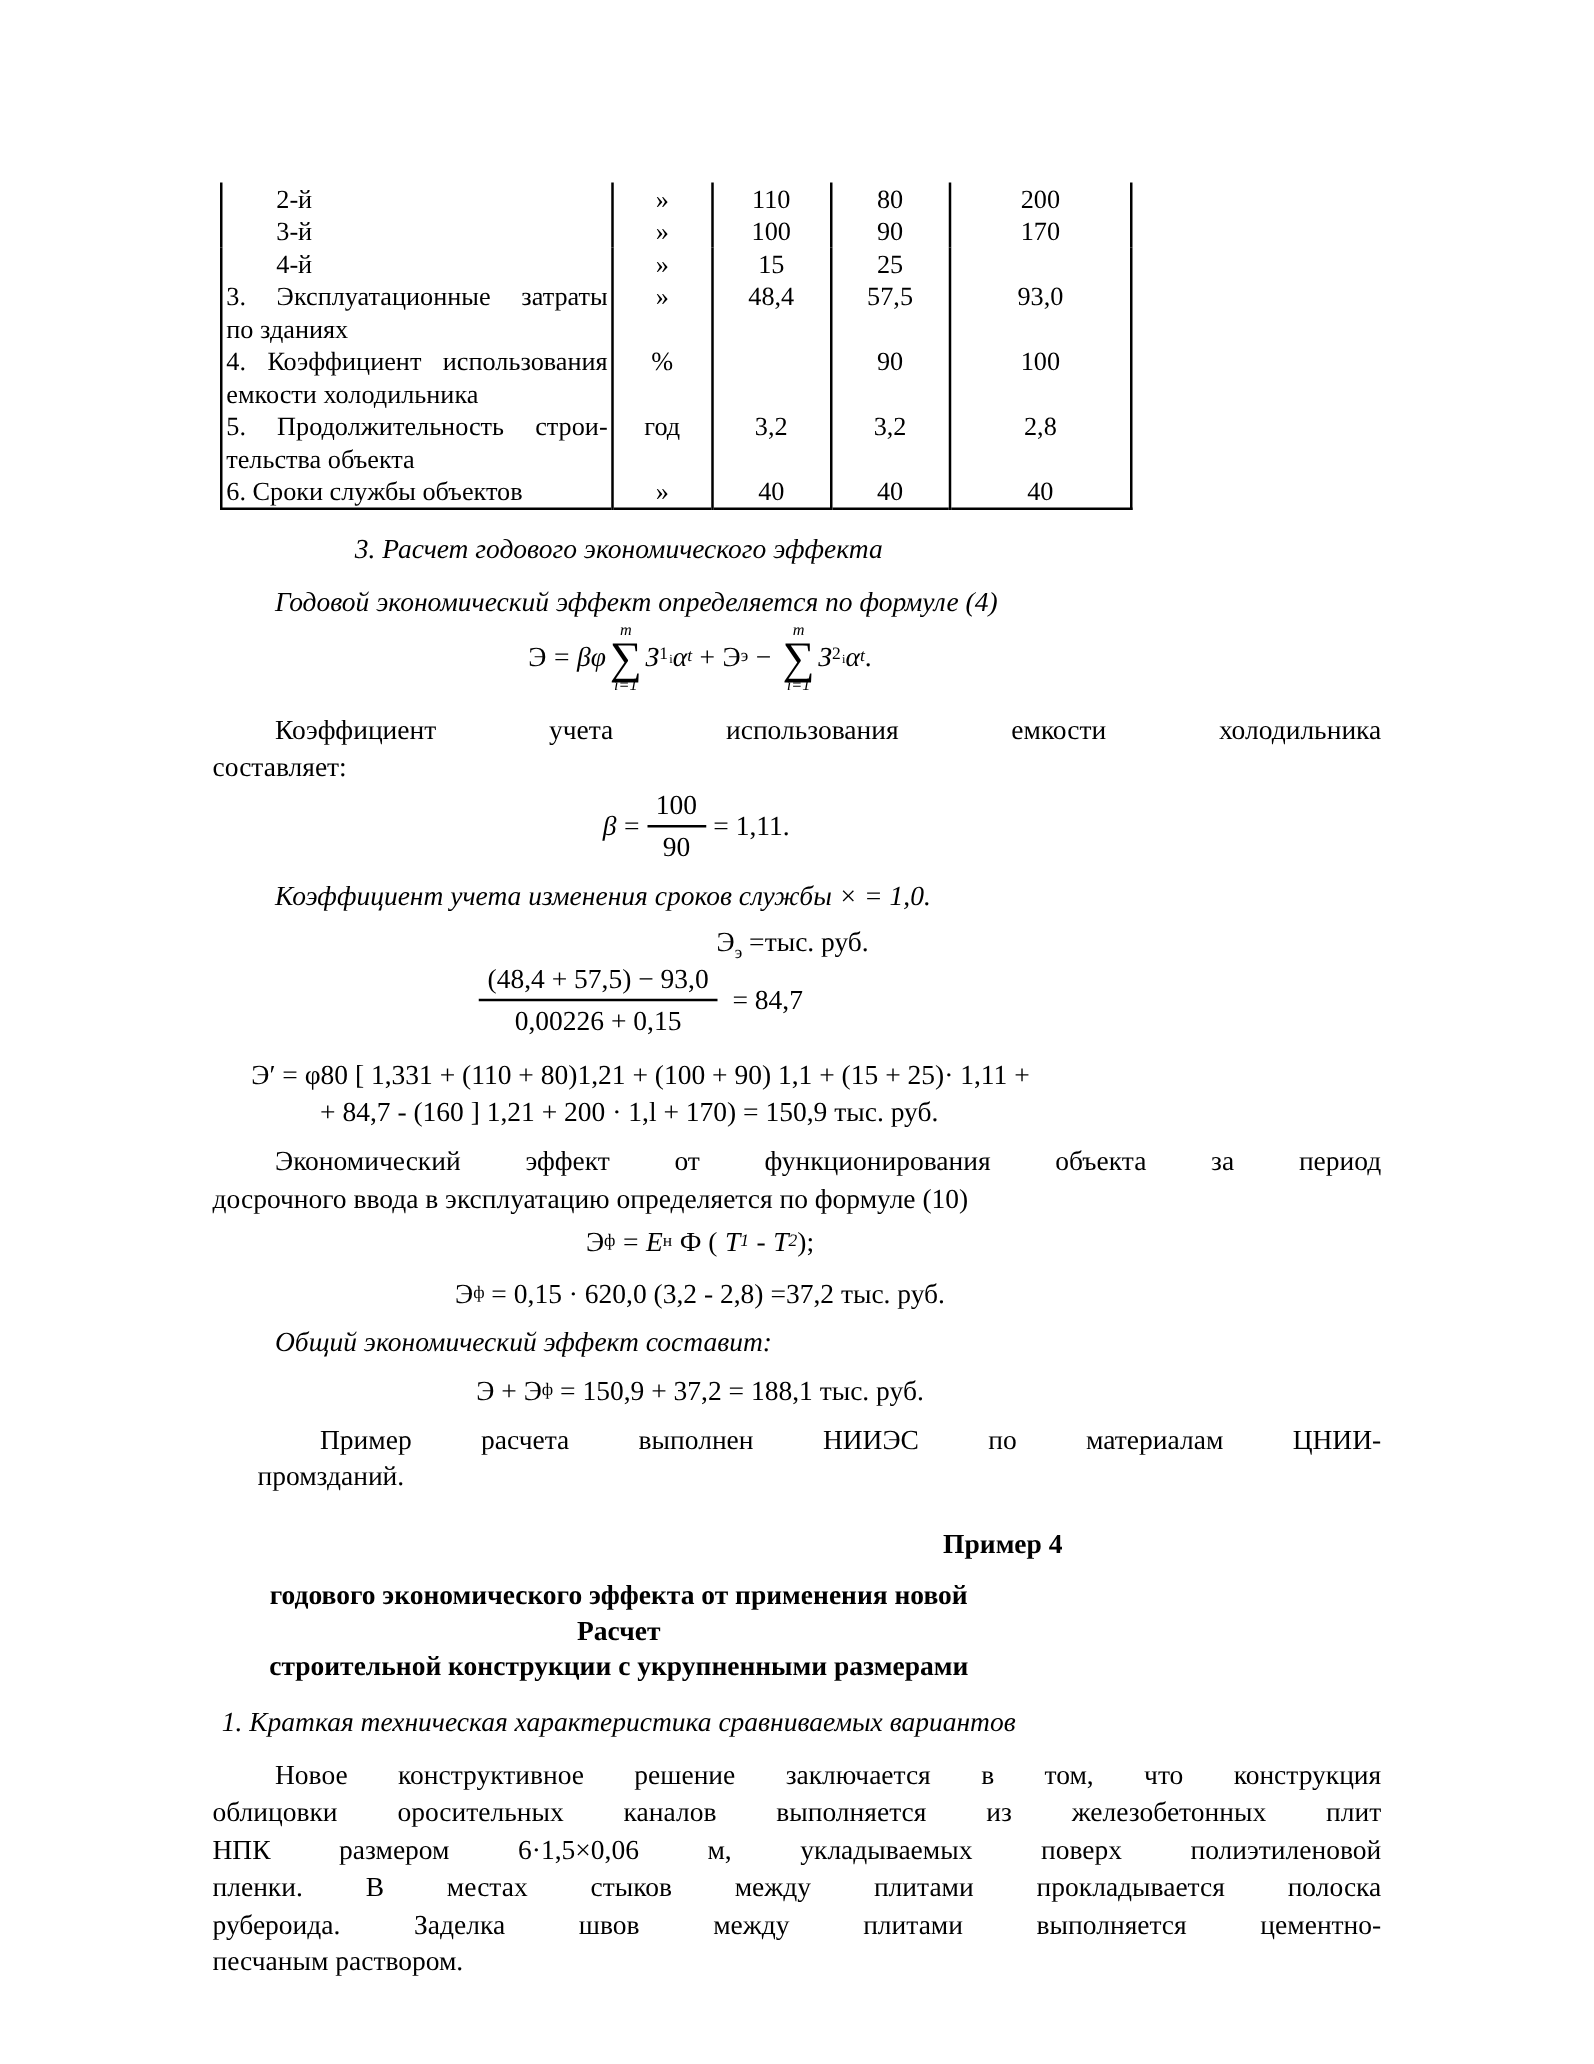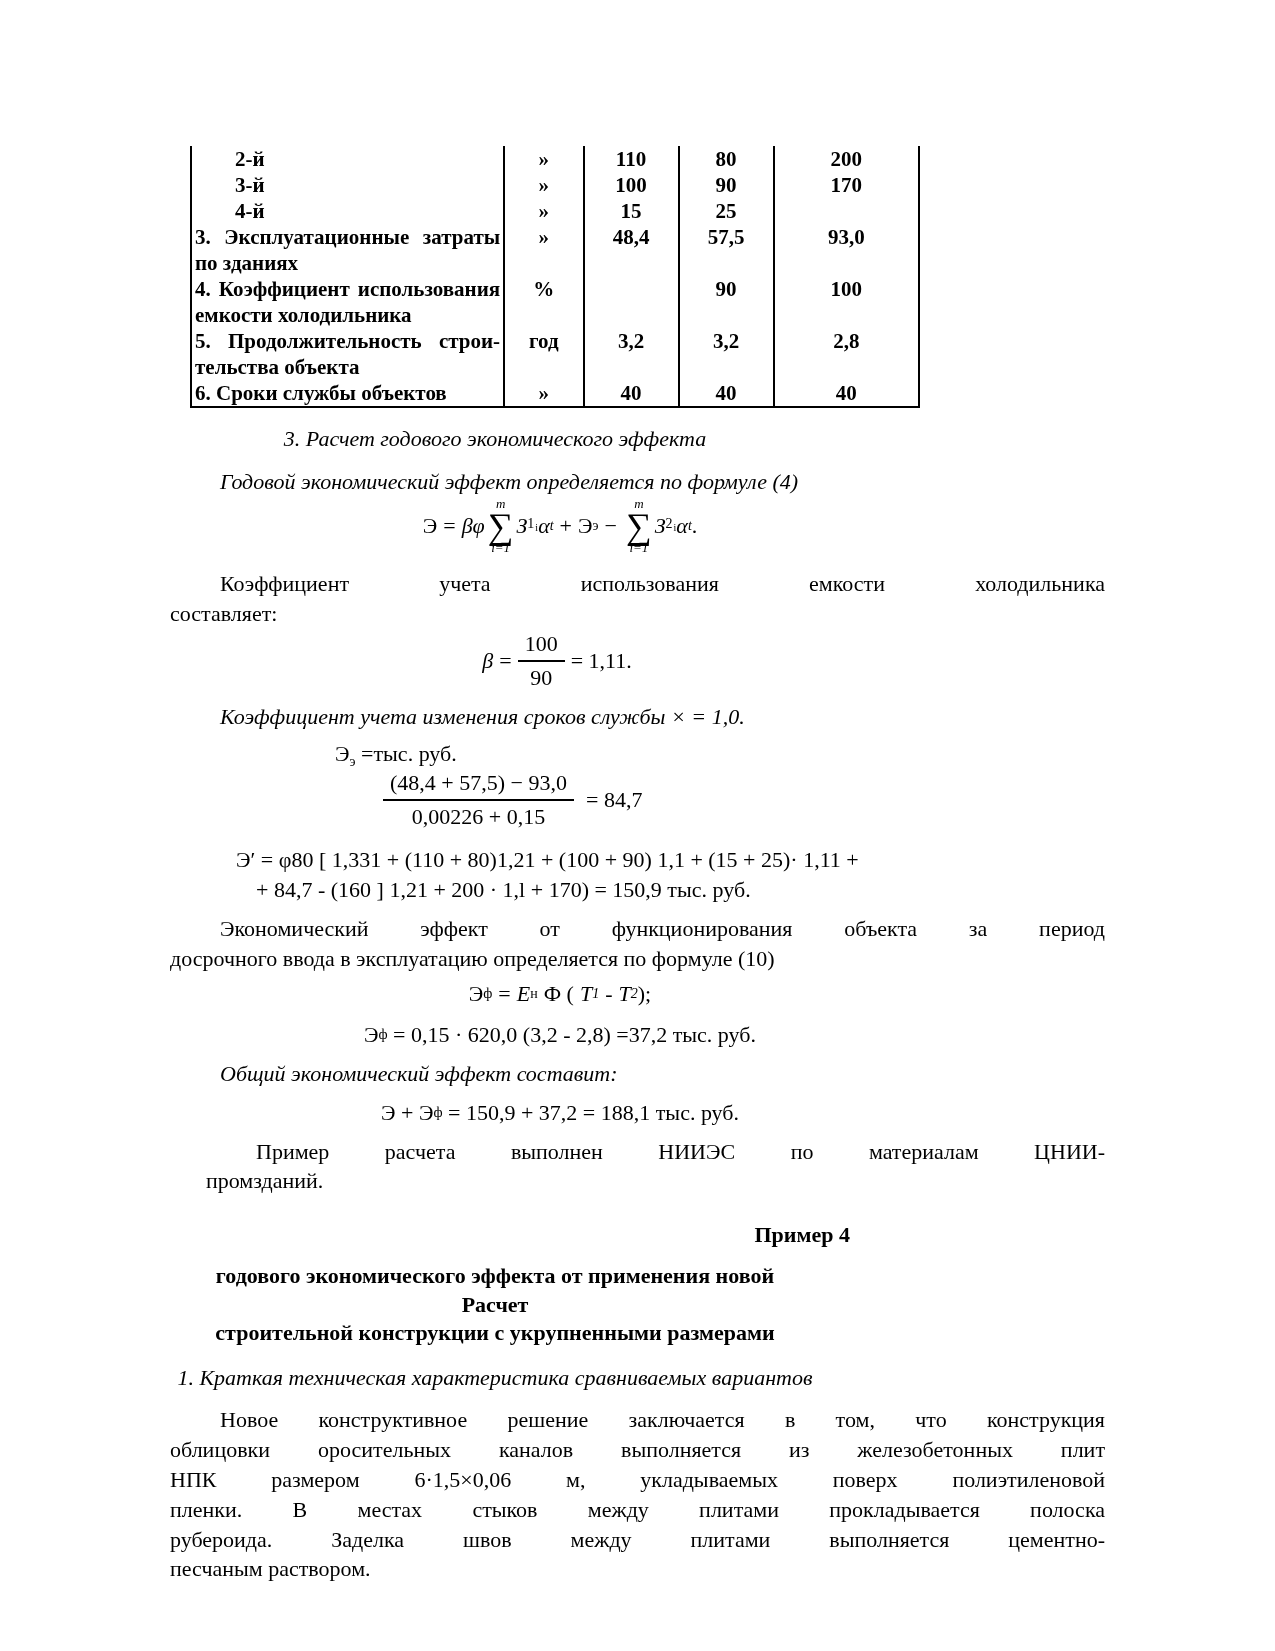--- a/index.html
+++ b/index.html
@@ -15,28 +15,27 @@
     box-sizing: border-box;
     padding: 146px 170px 0 170px;
     overflow: hidden;
   }
   p { margin: 0; font-style: italic; }
 
   
   table.cmp {
     border-collapse: collapse;
     table-layout: fixed;
-    margin-left: 20px;
+    margin-left: 6px;
     width: 730px;
     border-left: 2px solid #000;
     border-right: 2px solid #000;
     border-bottom: 2px solid #000;
     font-size: 21px;
     line-height: 1.24;
-    font-weight: bold;
   }
   table.cmp td {
     vertical-align: top;
     padding: 0 3px;
   }
   table.cmp td + td { border-left: 2px solid #000; }
   td.unit, td.val { text-align: center; }
   td.name .line-stretch { text-align: justify; text-align-last: justify; }
   td.ind div { padding-left: 40px; }
 
@@ -64,25 +63,25 @@
   sub.sb { font-size: 14px; line-height: 0; }
   sub.sb2 { font-size: 10px; line-height: 0; margin-left: 1px; }
 
   .h3 { margin-top: 16px; font-style: italic; }
   [data-name="p-intro"] { margin-top: 13px; }
   [data-name="formula-annual-effect"] { margin-top: 0px; }
   [data-name="p-coeff-usage"] { margin-top: 14px; }
   [data-name="formula-beta"] { margin-top: 0px; }
   [data-name="p-coeff-life"] { margin-top: 9px; }
   .f-ee { margin-top: 7px; }
-  .ee-r1 { display: flex; justify-content: flex-start; margin-left: 165px; width: 525px; }
+  .ee-r1 { display: flex; justify-content: flex-end; width: 525px; }
   .ee-r2 { display: flex; align-items: center; margin-left: 213px; gap: 12px; }
   [data-name="p-velichina"] { margin-top: 15px; }
   .f-eprime { margin-top: 13px; }
-  .f-eprime div:first-child { margin-left: 66px; }
+  .f-eprime div:first-child { margin-left: 31px; }
   .f-eprime div:last-child { margin-left: 86px; }
   [data-name="p-econom"] { margin-top: 9px; }
   [data-name="formula-ef-symbolic"] { margin-top: 5px; }
   [data-name="formula-ef-num"] { margin-top: 11px; }
   [data-name="p-total"] { margin-top: 9px; }
   [data-name="formula-total"] { margin-top: 9px; }
   [data-name="p-niies"] { margin-top: 9px; margin-left: 36px; }
   .primer4 { margin-top: 24px; width: 680px; text-align: right; font-weight: bold; }
   .h4 { margin-top: 12px; font-weight: bold; line-height: 1.3; }
   [data-name="subheading-1"] { margin-top: 15px; }

